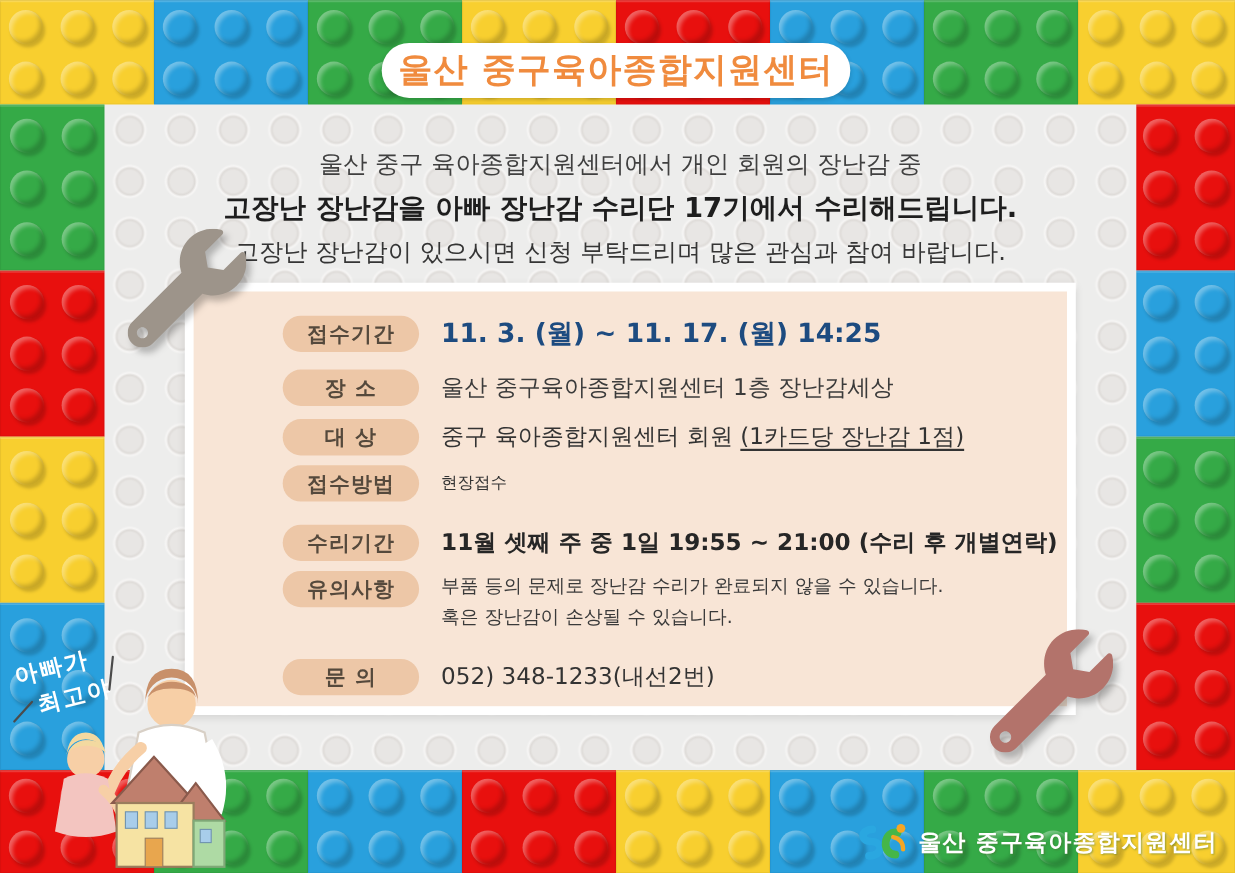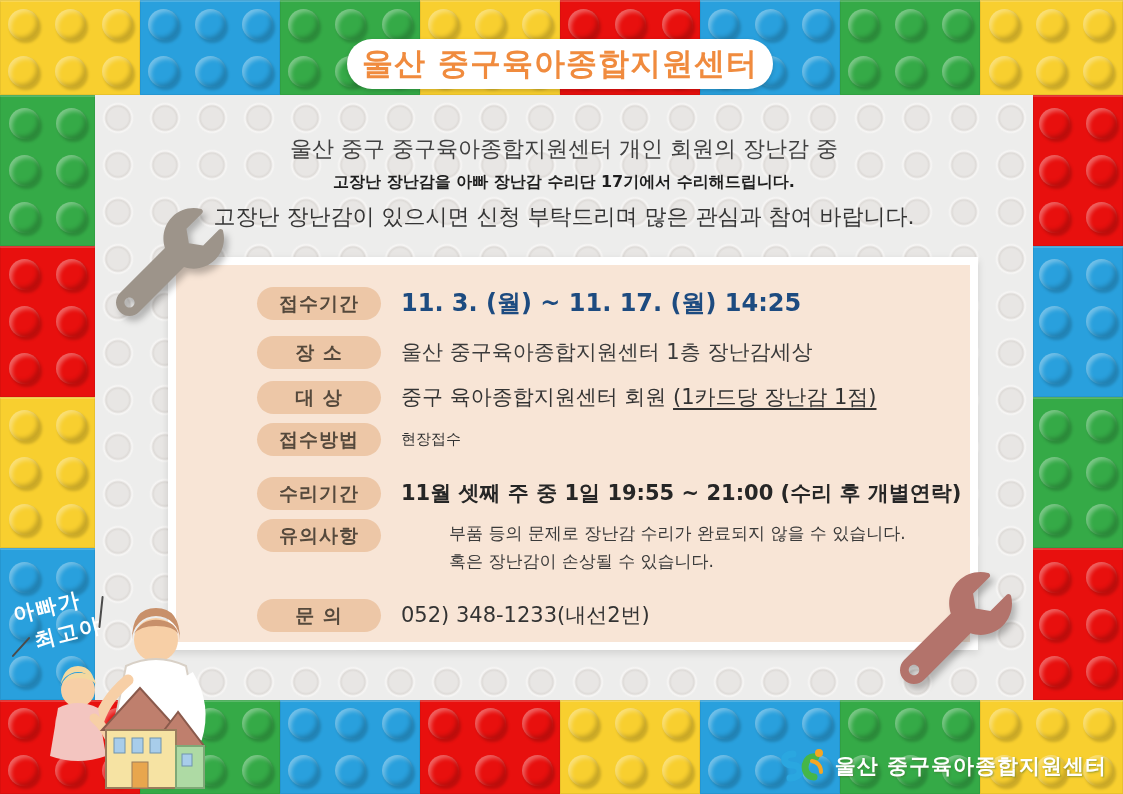--- a/index.html
+++ b/index.html
@@ -26,21 +26,21 @@
     position:absolute;left:347px;top:39px;width:426px;height:50px;z-index:3;
     background:#ffffff;border-radius:32px;box-shadow:0 2px 5px rgba(0,0,0,.18);
     display:flex;align-items:center;justify-content:center;
   }
   .title-pill span{
     color:var(--title-text,#f08b3e);font-size:31px;font-weight:bold;letter-spacing:1px;
   }
   
   .intro{position:absolute;left:95px;top:134px;width:938px;text-align:center;z-index:2;}
   .intro .l1{font-size:22px;color:#404040;margin-bottom:8px;}
-  .intro .l2{font-size:16px;font-weight:bold;color:#1e1e1e;margin-bottom:9px;}
+  .intro .l2{font-size:25px;font-weight:bold;color:#1e1e1e;margin-bottom:9px;}
   .intro .l3{font-size:22px;color:#353535;}
   
   .panel{
     position:absolute;left:168px;top:257px;width:810px;height:393px;z-index:2;
     background:#ffffff;box-shadow:0 3px 8px rgba(0,0,0,.12);
   }
   .panel-inner{
     position:absolute;left:8px;top:8px;right:8px;bottom:8px;
     background:var(--panel-bg,#f8e5d6);
   }
@@ -51,21 +51,21 @@
     display:flex;align-items:center;justify-content:center;
     color:var(--pill-text,#55493c);font-size:19px;font-weight:bold;letter-spacing:1px;
   }
   .val{position:absolute;left:225px;top:0;line-height:33px;white-space:nowrap;}
   .r1{top:22px;}  .r1 .val{color:var(--accent-navy,#1d4b80);font-weight:bold;font-size:24px;}
   .r2{top:71px;}  .r2 .val{color:#3b3b3b;font-size:21px;}
   .r3{top:116px;} .r3 .val{color:#333333;font-size:21px;}
   .r3 .ul{text-decoration:underline;text-underline-offset:4px;}
   .r4{top:158px;} .r4 .val{color:#333333;font-size:15px;}
   .r5{top:212px;} .r5 .val{color:#262626;font-size:21px;font-weight:bold;}
-  .r6{top:254px;} .r6 .val{line-height:28px;font-size:17px;color:#3a3a3a;margin-left:48px;}
+  .r6{top:254px;} .r6 .val{line-height:28px;font-size:17px;color:#3a3a3a;}
   .r7{top:334px;} .r7 .val{color:#333333;font-size:21px;}
   
   .wrench{position:absolute;z-index:4;filter:drop-shadow(4px 5px 3px rgba(0,0,0,.25));}
   .wrench-topleft{left:116px;top:208px;color:var(--wrench-gray,#9d948a);}
   .wrench-bottomright{left:900px;top:572px;color:var(--wrench-rose,#b3736b);}
   
   .speech{
     position:absolute;left:16px;top:590px;z-index:3;color:#ffffff;font-weight:bold;
     font-size:21px;line-height:30px;transform:rotate(-14deg);letter-spacing:2px;white-space:nowrap;
   }
@@ -284,21 +284,21 @@
         <div class="stud" style="left: 6px; top: 107.5px;"></div>
         <div class="stud" style="left: 53px; top: 107.5px;"></div>
       </div>
     </div>
 
   <div class="title-pill">
     <span>울산 중구육아종합지원센터</span>
   </div>
 
   <div class="intro">
-    <div class="l1">울산 중구 중구육아종합지원센터 개인 회원의 장난감 중</div>
+    <div class="l1">울산 중구 육아종합지원센터에서 개인 회원의 장난감 중</div>
     <div class="l2">고장난 장난감을 아빠 장난감 수리단 17기에서 수리해드립니다.</div>
     <div class="l3">고장난 장난감이 있으시면 신청 부탁드리며 많은 관심과 참여 바랍니다.</div>
   </div>
 
   <div class="panel">
     <div class="panel-inner">
 
       <div class="info-row r1">
         <div class="pill">접수기간</div>
         <div class="val">11. 3. (월) ~  11. 17. (월)  14:25</div>

